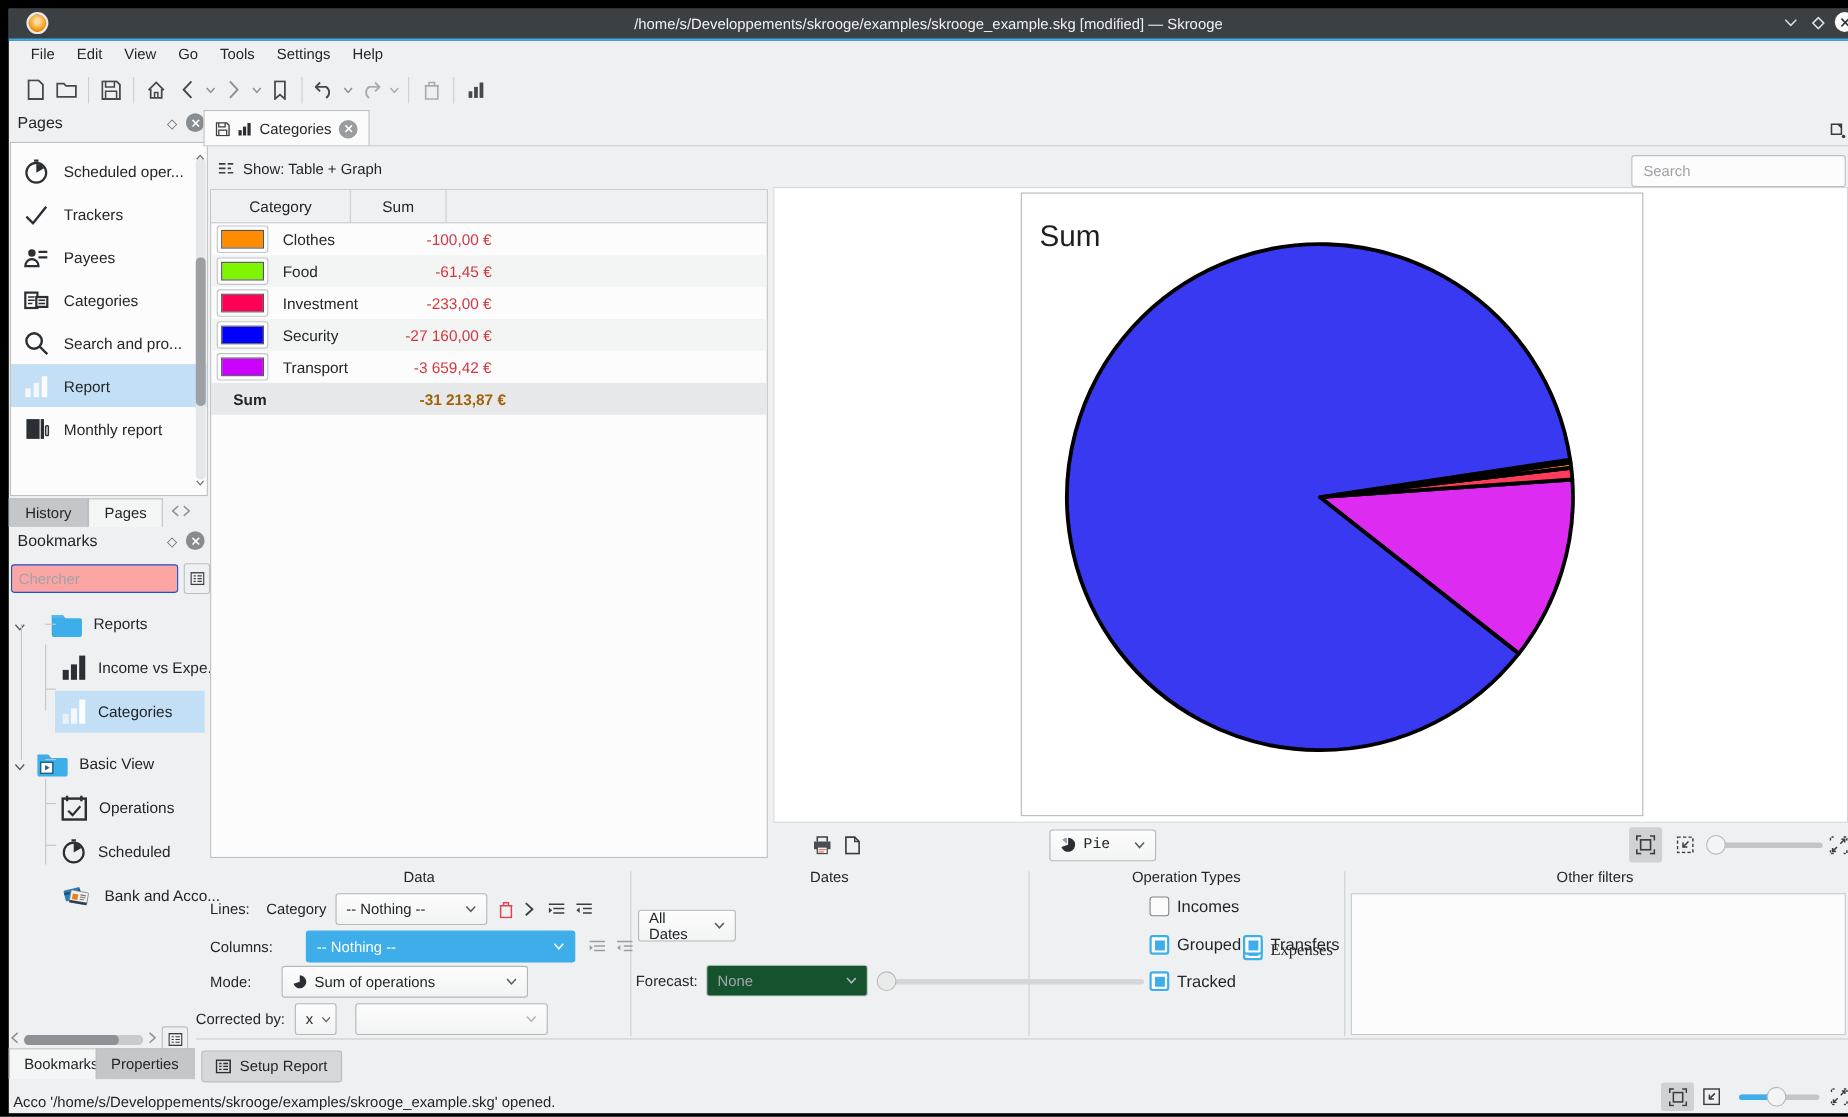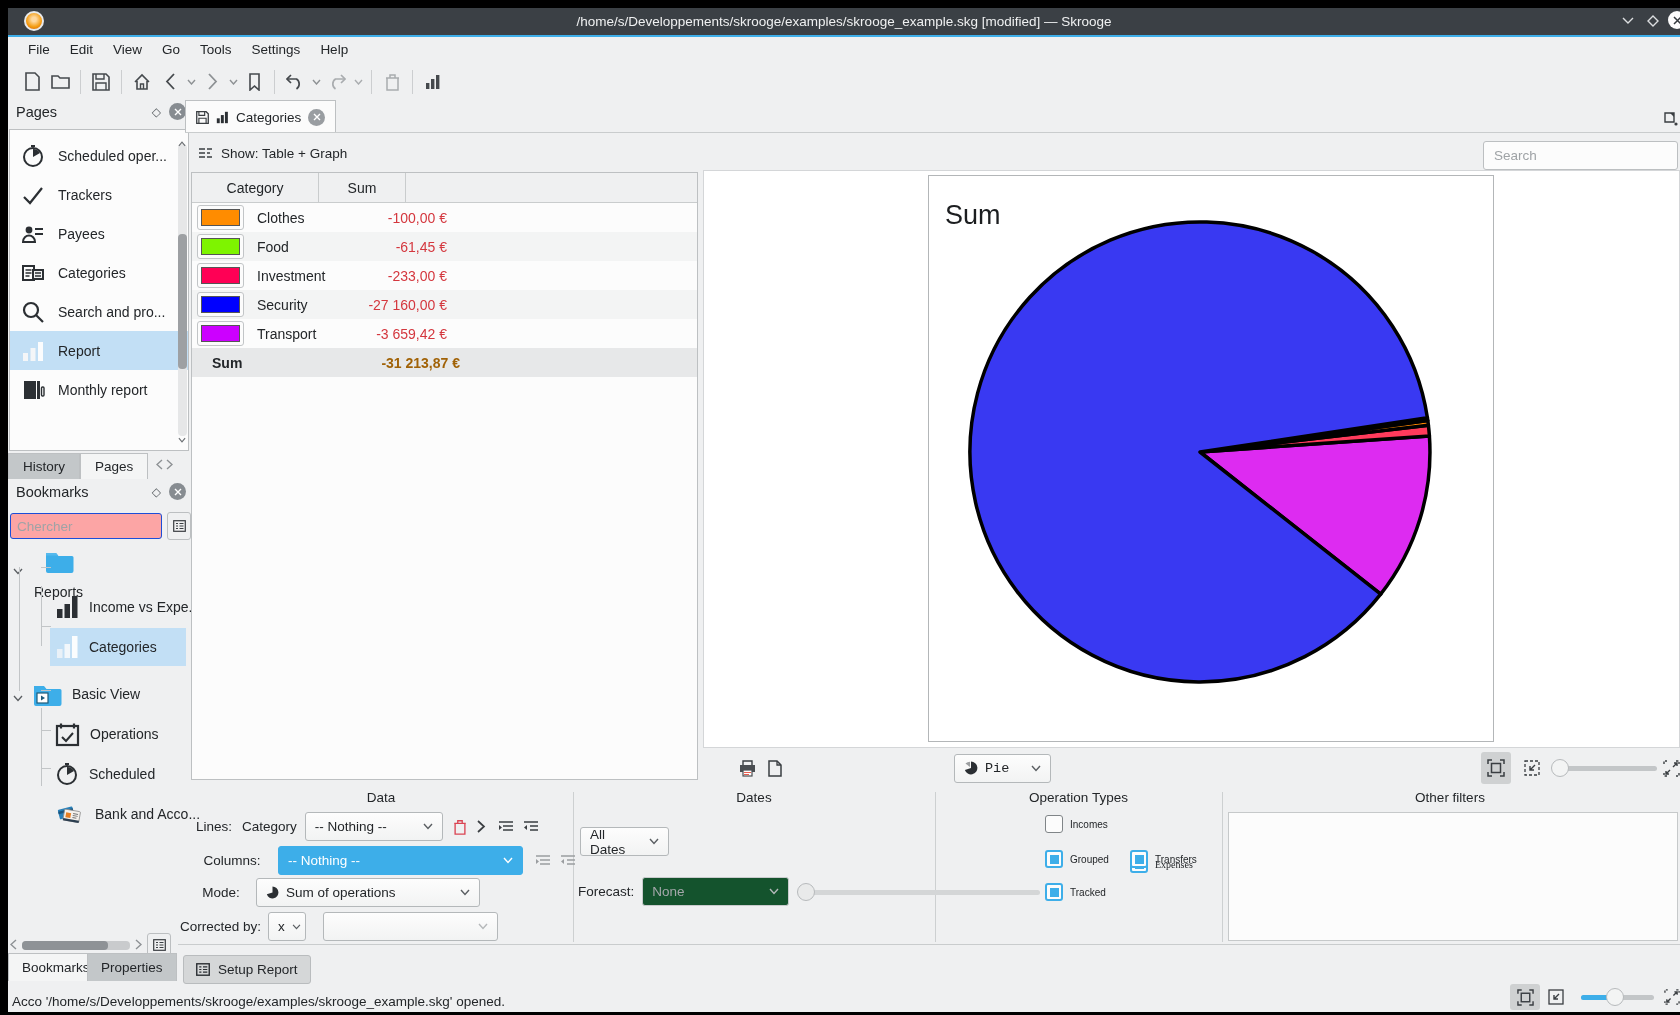--- a/index.html
+++ b/index.html
@@ -87,22 +87,22 @@
   .combo.dis .chev{color:#b5b8ba;}
   .fitbtn{width:32px;height:32px;border-radius:3px;background:#cfd1d2;display:flex;align-items:center;justify-content:center;color:#3a3e42;}
   .slider{position:relative;height:18px;}
   .slider .track{position:absolute;top:7px;height:5px;border-radius:3px;background:#c3c6c8;}
   .slider .fill{position:absolute;top:7px;height:5px;border-radius:3px;background:#3daee9;}
   .slider .knob{position:absolute;top:0;width:18px;height:18px;border-radius:50%;background:#f3f4f4;border:1px solid #b7babc;box-sizing:border-box;}
   
   .vsep{position:absolute;width:1px;background:#cdd0d1;}
   .sectitle{position:absolute;font-size:13.5px;color:#232629;}
   .fieldrow{position:absolute;display:flex;align-items:center;font-size:13.5px;color:#232629;}
-  .flabel{text-align:center;margin-right:5px;}
-  .checkrow{position:absolute;display:flex;align-items:center;gap:7px;font-size:10px;}
+  .flabel{text-align:left;margin-right:5px;}
+  .checkrow{position:absolute;display:flex;align-items:center;gap:7px;font-size:15px;}
   .cb{width:18px;height:18px;border-radius:3px;box-sizing:border-box;background:#fcfcfc;display:flex;align-items:center;justify-content:center;}
   .cb.off{border:1.5px solid #808588;}
   .cb.on{border:2px solid #3daee9;}
   .cb.on i{display:block;width:9px;height:9px;background:#3daee9;}
   .otherbox{left:1220px;top:804px;width:450px;height:129px;background:#fcfcfc;border:1px solid #c6c9ca;box-sizing:border-box;}
   .setupbtn{left:175px;top:947px;height:27px;display:inline-flex;align-items:center;gap:8px;background:#d5d7d8;
     border:1px solid #b9bcbe;border-radius:3px;font-size:13.5px;padding:0 12px;color:#232629;}
   .statustext{left:4px;top:986px;font-size:13.5px;color:#232629;}
   .hline{position:absolute;height:1px;background:#c9cccd;}
   .chevgray{color:#8d9194;}
@@ -353,21 +353,21 @@
   <div class="abs searchline" style="left:2px;top:504px;display:flex;gap:5px;align-items:center;">
     <input placeholder="Chercher" style="">
     <span class="sqbtn">
         <svg width="13" height="12" viewBox="0 0 13 12">
           <rect x="0.7" y="0.7" width="11.6" height="10.6" fill="none" stroke="currentColor" stroke-width="1.2"></rect>
           <path d="M3 3.5h2M3 6h2M3 8.5h2M6.5 3.5h4M6.5 6h4M6.5 8.5h4" stroke="currentColor" stroke-width="1.1"></path>
         </svg>
       </span>
   </div>
   <div id="bmtree">
-      <div class="treerow" style="left: 26px; top: 540px; flex-direction: column;">
+      <div class="treerow" style="left: 37px; top: 540px;">
         <span class="icon">
           <svg width="30" height="26" viewBox="0 0 30 26">
             <path d="M2 5h10l2.5 3H28a1.5 1.5 0 0 1 1.5 1.5V23a2 2 0 0 1-2 2H4a2 2 0 0 1-2-2z" fill="#3daee9"></path>
             <path d="M2 5h10l2 2.5H2z" fill="#55b9ed"></path>
           </svg>
         </span>
         <span>Reports</span>
       </div>
       <span class="abs" style="left: 5px; top: 553px; color: rgb(90, 94, 98);"><svg width="10" height="7" viewBox="0 0 10 7">
           <path d="M1 1l4 4.5L9 1" fill="none" stroke="currentColor" stroke-width="1.3"></path>

